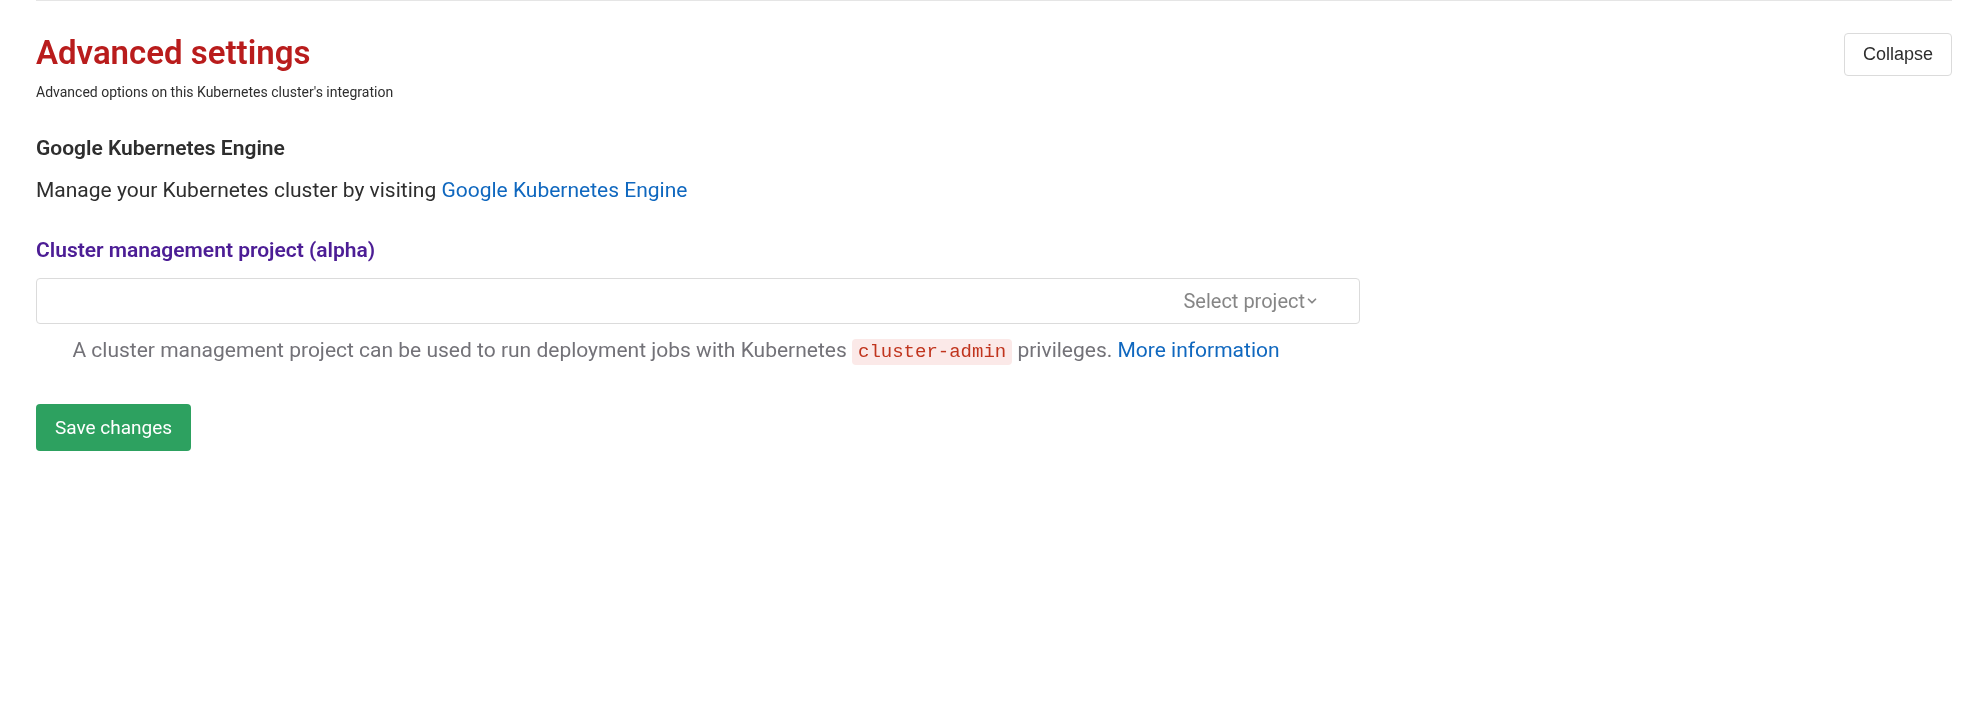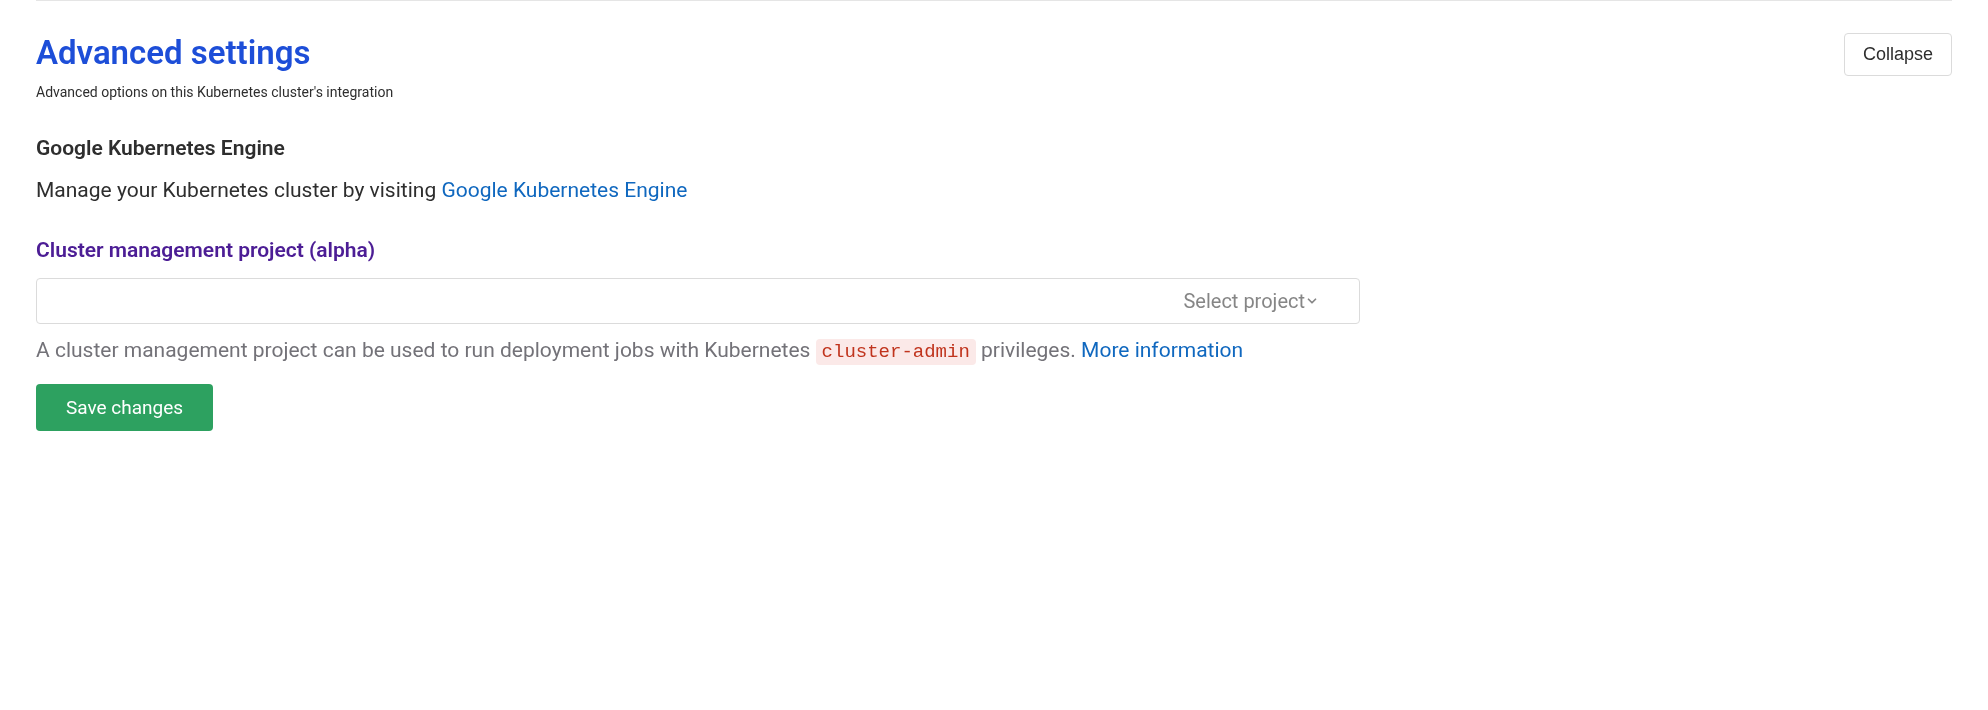--- a/index.html
+++ b/index.html
@@ -19,21 +19,21 @@
     }
     .section-header {
       display: flex;
       justify-content: space-between;
       align-items: flex-start;
       margin-bottom: 8px;
     }
     .section-title {
       font-size: 33px;
       font-weight: 600;
-      color: #1d4ed8;
+      color: #b91c1c;
       line-height: 1.2;
     }
     .collapse-btn {
       background: #fff;
       border: 1px solid #dbdbdb;
       border-radius: 4px;
       padding: 10px 18px;
       font-size: 18px;
       color: #2e2e2e;
       cursor: pointer;
@@ -92,36 +92,37 @@
     }
     .chevron-icon {
       color: #868686;
       flex-shrink: 0;
     }
     .help-text {
       font-size: 21px;
       color: #737278;
       line-height: 1.6;
       max-width: 1280px;
-      margin-bottom: 16px;
+      margin-bottom: 36px;
+      text-align: center;
     }
     .code-inline {
       font-family: "SFMono-Regular", Consolas, "Liberation Mono", Menlo, monospace;
       background: #fbe9e8;
       color: #c0341d;
       padding: 2px 6px;
       border-radius: 4px;
       font-size: 19px;
     }
     .save-btn {
       background: #2da160;
       color: #fff;
       border: none;
       border-radius: 4px;
-      padding: 12px 30px;
+      padding: 12px 19px;
       font-size: 19px;
       cursor: pointer;
       font-family: inherit;
     }
   </style>
 </head>
 <body>
 
 
 

